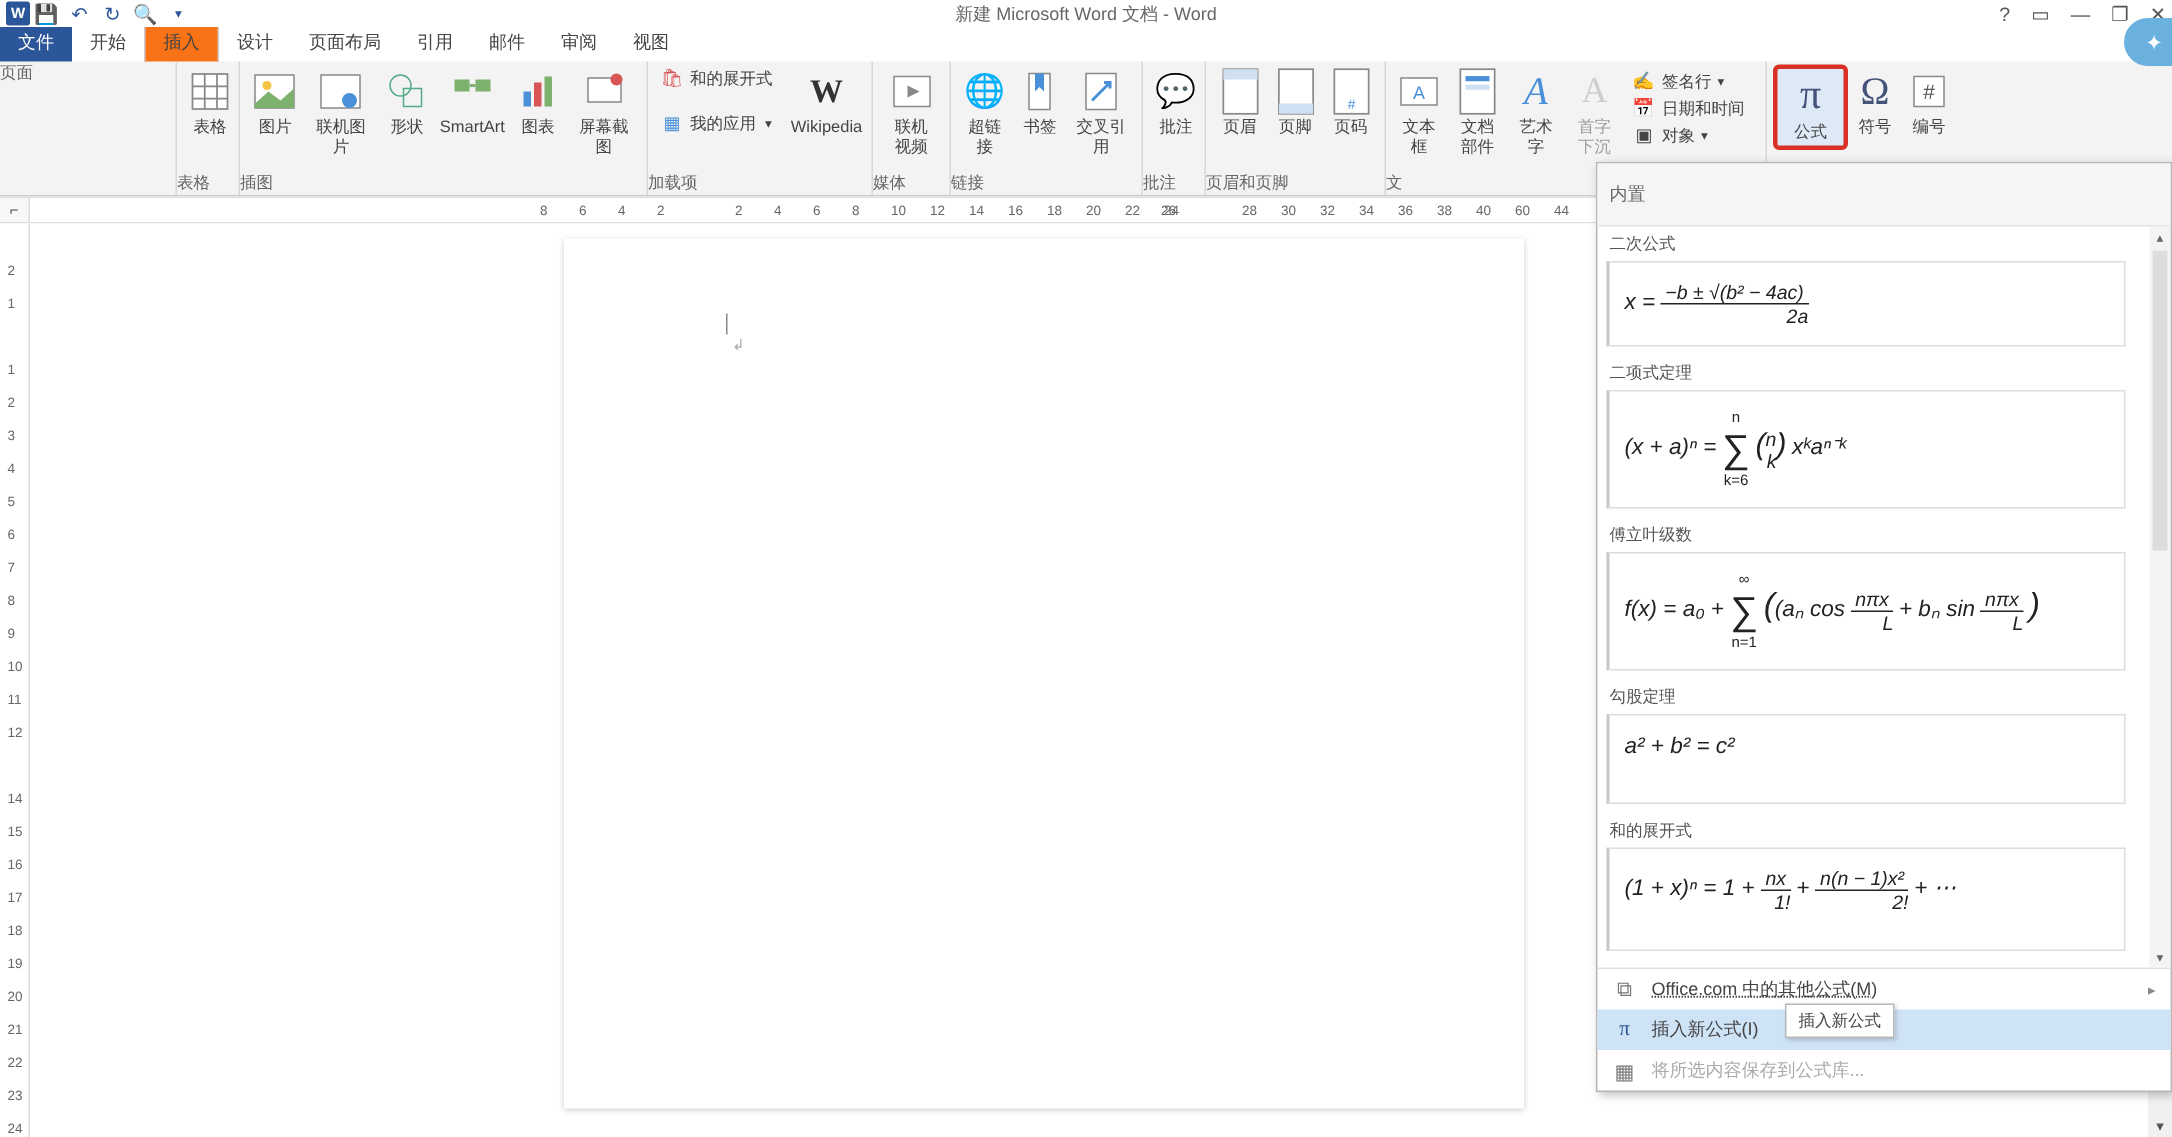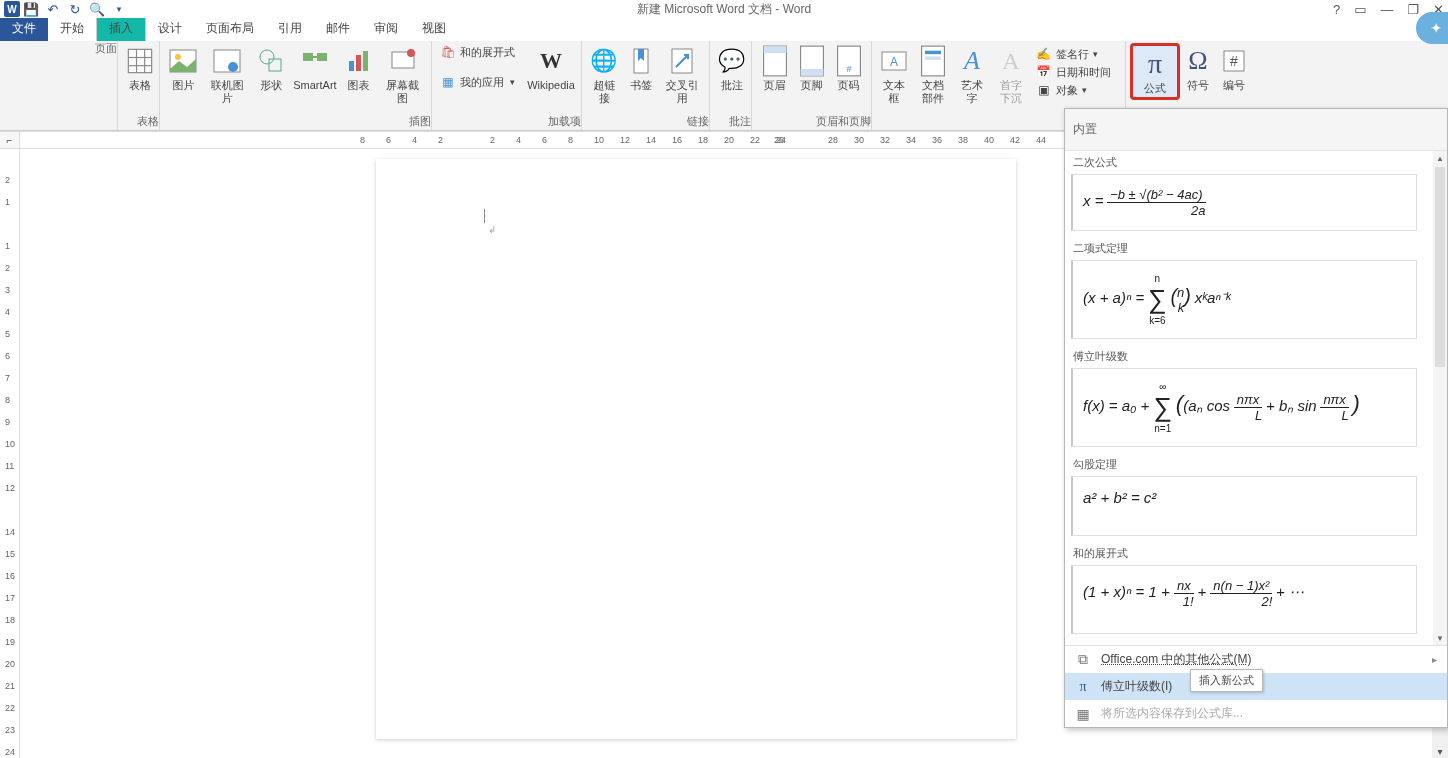--- a/index.html
+++ b/index.html
@@ -9,26 +9,26 @@
 .titlebar .qat { display: flex; align-items: center; gap: 0; padding-left: 4px; }
 .titlebar .qat .word-icon { width: 16px; height: 16px; background: #2b579a; color: #fff; font-size: 10px; font-weight: bold; display: flex; align-items: center; justify-content: center; border-radius: 2px; }
 .titlebar .qat .qat-btn { width: 22px; height: 18px; display: flex; align-items: center; justify-content: center; color: #2b579a; font-size: 13px; }
 .titlebar .title { position: absolute; left: 50%; transform: translateX(-50%); font-size: 12px; color: #666; }
 .titlebar .winctl { position: absolute; right: 4px; display: flex; gap: 14px; font-size: 13px; color: #555; }
 .titlebar .discover { position: absolute; right: -8px; top: 12px; width: 40px; height: 32px; background: #6bb1e0; border-radius: 16px 0 0 16px; display:flex; align-items:center; justify-content:center; color:#fff; font-size:14px; z-index:50;}
 
 .tabs { height: 23px; background: #fff; display: flex; align-items: flex-end; border-bottom: 0; }
 .tabs .tab { padding: 4px 12px; font-size: 12px; color: #444; cursor: pointer; }
 .tabs .tab.file { background: #2b579a; color: #fff; }
-.tabs .tab.active { background: #14b8a6; border: 1px solid #ccc; border-bottom: none; }
+.tabs .tab.active { background: #f97316; border: 1px solid #ccc; border-bottom: none; }
 
 .ribbon { height: 90px; background: #f3f3f3; border-bottom: 1px solid #ccc; display: flex; }
 .group { border-right: 1px solid #d8d8d8; display: flex; flex-direction: column; }
 .group-body { flex: 1; display: flex; align-items: flex-start; padding: 2px 4px 0; }
-.group-label { height: 16px; text-align: right; font-size: 11px; color: #666; }
+.group-label { height: 16px; text-align: left; font-size: 11px; color: #666; }
 .bigbtn { display: flex; flex-direction: column; align-items: center; justify-content: flex-start; padding: 2px 6px; min-width: 36px; cursor: pointer; }
 .bigbtn .ico { width: 32px; height: 32px; display: flex; align-items: center; justify-content: center; font-size: 22px; }
 .bigbtn .lbl { font-size: 11px; color: #444; text-align: center; line-height: 13px; margin-top: 2px; }
 .bigbtn.highlighted { border: 3px solid #d93025; border-radius: 4px; padding: 2px 10px; background: #dde9f7; }
 .smallrow { display:flex; align-items:center; gap:4px; font-size:11px; padding: 1px 4px; cursor:pointer; white-space:nowrap; }
 .smallrow .sico { width:16px; height:16px; display:flex; align-items:center; justify-content:center; font-size:12px;}
 .addin-col { display:flex; flex-direction:column; padding-right:6px; }
 
 svg.doc { width:28px; height:32px; }
 svg.pic { width:28px; height:24px; }
@@ -202,20 +202,34 @@
           </div>
       </div>
       <div class="bigbtn">
           <div class="ico" style="font-family:serif;font-weight:bold;color:#333;">W</div>
           <div class="lbl">Wikipedia</div>
         </div>
     </div>
     <div class="group-label">加载项</div>
   </div>
 
+  <div class="group" style="width:52px;">
+    <div class="group-body">
+        <div class="bigbtn">
+          <div class="ico">
+            <svg viewBox="0 0 28 24" width="28" height="24">
+              <rect x="2" y="2" width="24" height="20" fill="#fff" stroke="#888"></rect>
+              <polygon points="11,8 11,16 19,12" fill="#888"></polygon>
+            </svg>
+          </div>
+          <div class="lbl">联机视频</div>
+        </div>
+      </div>
+    <div class="group-label">媒体</div>
+  </div>
 
   <div class="group" style="width:128px;">
     <div class="group-body">
       <div class="bigbtn">
           <div class="ico" style="color:#4a90d9;">🌐</div>
           <div class="lbl">超链接</div>
         </div>
       <div class="bigbtn">
           <div class="ico">
             <svg viewBox="0 0 20 28" width="20" height="28">
@@ -375,21 +389,21 @@
       <span class="num" style="left: 730px;">22</span>
       <span class="num" style="left: 756px;">24</span>
       <span class="num" style="left: 754px;">26</span>
       <span class="num" style="left: 808px;">28</span>
       <span class="num" style="left: 834px;">30</span>
       <span class="num" style="left: 860px;">32</span>
       <span class="num" style="left: 886px;">34</span>
       <span class="num" style="left: 912px;">36</span>
       <span class="num" style="left: 938px;">38</span>
       <span class="num" style="left: 964px;">40</span>
-      <span class="num" style="left: 990px;">42</span>
+      <span class="num" style="left: 990px;">60</span>
       <span class="num" style="left: 1016px;">44</span>
     </div>
 </div>
 
 <div class="doc-area">
   <div class="ruler-v" id="ruler-v">
       <span class="num" style="top: 4px;"></span>
       <span class="num" style="top: 26px;">2</span>
       <span class="num" style="top: 48px;">1</span>
       <span class="num" style="top: 70px;"></span>
@@ -501,21 +515,21 @@
     </div>
   </div>
   <div class="footer">
     <div class="item">
       <span class="iicon">⧉</span>
       <span style="text-decoration:underline dotted;">Office.com 中的其他公式(M)</span>
       <span style="margin-left:auto;font-size:10px;color:#888;">▸</span>
     </div>
     <div class="item hovered">
       <span class="iicon" style="font-family:serif;">π</span>
-      <span>傅立叶级数(I)</span>
+      <span>插入新公式(I)</span>
     </div>
     <div class="item disabled">
       <span class="iicon">▦</span>
       <span>将所选内容保存到公式库...</span>
     </div>
   </div>
 </div>
 
 <div class="tooltip">插入新公式</div>
 

